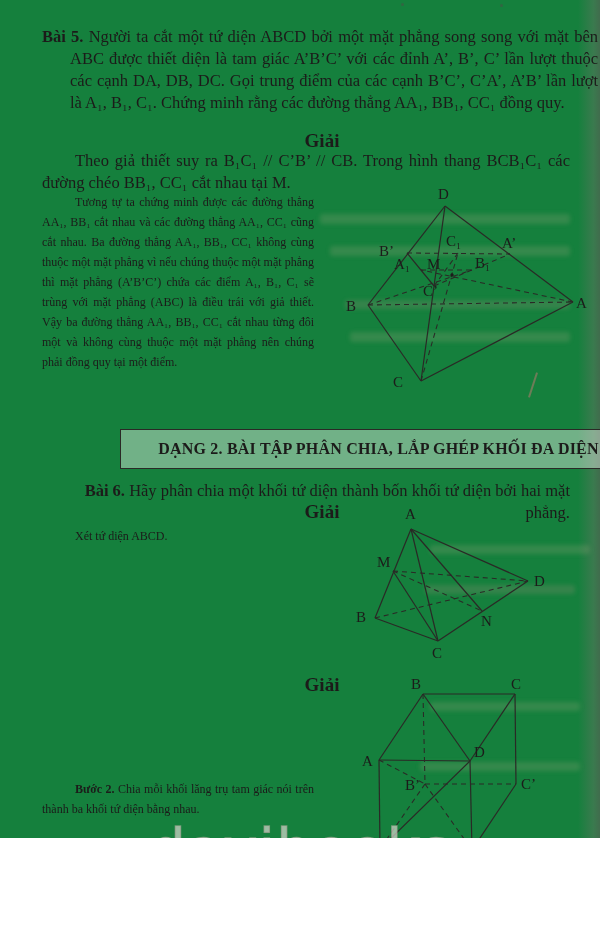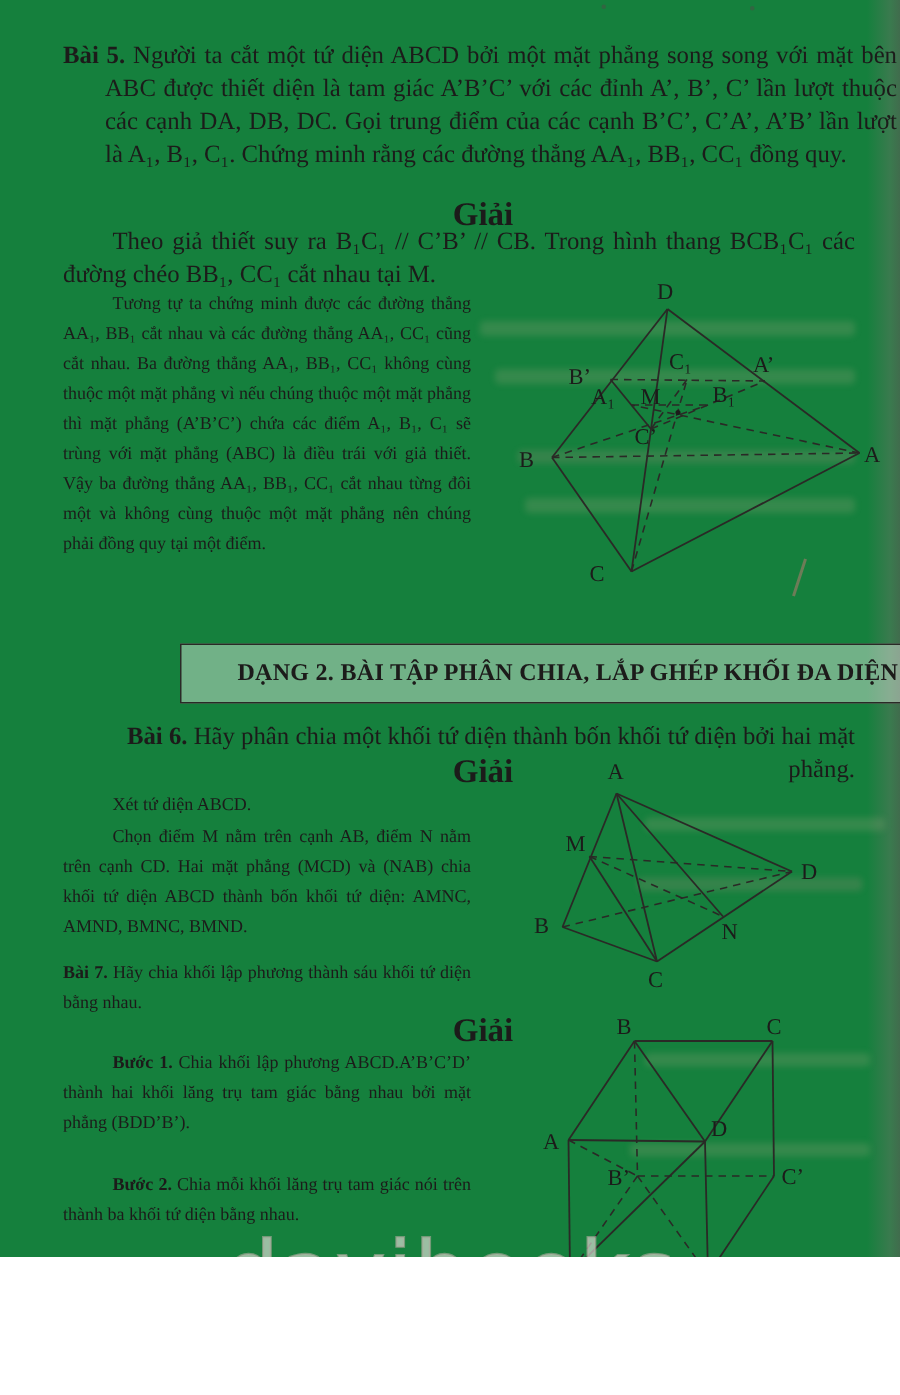--- a/index.html
+++ b/index.html
@@ -9,21 +9,21 @@
     font-family:"Liberation Serif","DejaVu Serif",serif;
     color:#1c1b1a;
   }
   .para{position:absolute;margin:0;text-align:justify;}
   .full{left:42px;width:528px;font-size:16.5px;line-height:22px;}
   .col{left:42px;width:272px;font-size:12px;line-height:20px;}
   .hang{padding-left:28px;text-indent:-28px;}
   .ind{text-indent:33px;}
   .heading{
     position:absolute;left:58px;width:528px;text-align:center;
-    font-weight:bold;font-size:22px;
+    font-weight:bold;font-size:19px;
   }
   .boxed{
     position:absolute;left:120px;top:429px;width:453px;height:38px;
     border:1.6px solid #2a2926;display:flex;align-items:center;justify-content:center;
     font-weight:bold;font-size:16px;letter-spacing:.2px;background:rgba(252,251,247,.4);padding-left:31px;
   }
   b{font-weight:bold;}
   svg text{font-family:"Liberation Serif","DejaVu Serif",serif;font-size:15px;fill:#1c1b1a;}
   .fig{position:absolute;}
   .wm1{
@@ -120,21 +120,20 @@
 
   <div class="boxed">DẠNG 2. BÀI TẬP PHÂN CHIA, LẮP GHÉP KHỐI ĐA DIỆN</div>
 
   <p class="para full" style="top:480px;text-align:right;">
     <b>Bài 6.</b><span> Hãy phân chia một khối tứ diện thành bốn khối tứ diện bởi hai mặt phẳng.</span>
   </p>
 
   <div class="heading" style="top:501px;">Giải</div>
 
   <p class="para col ind" style="top:526px;">Xét tứ diện ABCD.</p>
-  <p class="para col ind" style="top:547px;">Chọn điểm M nằm trên cạnh AB, điểm N nằm trên cạnh CD. Hai mặt phẳng (MCD) và (NAB) chia khối tứ diện ABCD thành bốn khối tứ diện: AMNC, AMND, BMNC, BMND.</p>
 
   <svg class="fig" style="left:350px;top:504px;" width="212" height="162" viewBox="0 0 212 162">
     <g stroke="#2a2926" stroke-width="1.2" fill="none">
       <path d="M61,25 L25,114"></path>
       <path d="M61,25 L88,137"></path>
       <path d="M61,25 L178,77"></path>
       <path d="M25,114 L88,137"></path>
       <path d="M88,137 L178,77"></path>
       <path d="M61,25 L132,107"></path>
       <path d="M43,67 L88,137"></path>
@@ -145,29 +144,23 @@
       </g>
     </g>
     <text x="55" y="15">A</text>
     <text x="27" y="63">M</text>
     <text x="6" y="118">B</text>
     <text x="82" y="154">C</text>
     <text x="131" y="122">N</text>
     <text x="184" y="82">D</text>
   </svg>
 
-  <p class="para col" style="top:638px;">
-    <b>Bài 7.</b><span> Hãy chia khối lập phương thành sáu khối tứ diện bằng nhau.</span>
-  </p>
 
   <div class="heading" style="top:674px;">Giải</div>
 
-  <p class="para col ind" style="top:698px;">
-    <b>Bước 1.</b><span> Chia khối lập phương ABCD.A’B’C’D’ thành hai khối lăng trụ tam giác bằng nhau bởi mặt phẳng (BDD’B’).</span>
-  </p>
   <p class="para col ind" style="top:779px;">
     <b>Bước 2.</b><span> Chia mỗi khối lăng trụ tam giác nói trên thành ba khối tứ diện bằng nhau.</span>
   </p>
 
   <svg class="fig" style="left:355px;top:676px;" width="188" height="198" viewBox="0 0 188 198">
     <g stroke="#2a2926" stroke-width="1.2" fill="none">
       <path d="M68,18 L160,18"></path>
       <path d="M68,18 L24,84"></path>
       <path d="M160,18 L115,85"></path>
       <path d="M24,84 L115,85"></path>

